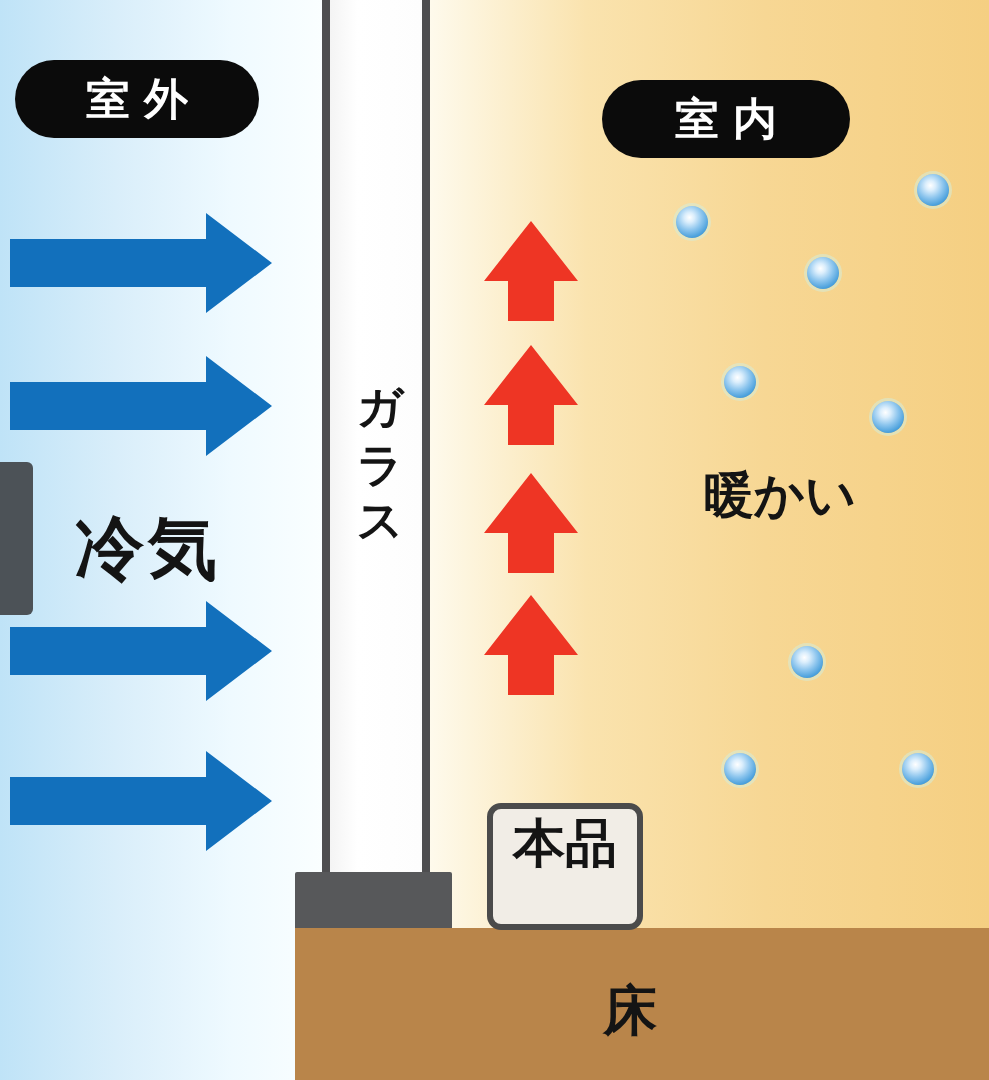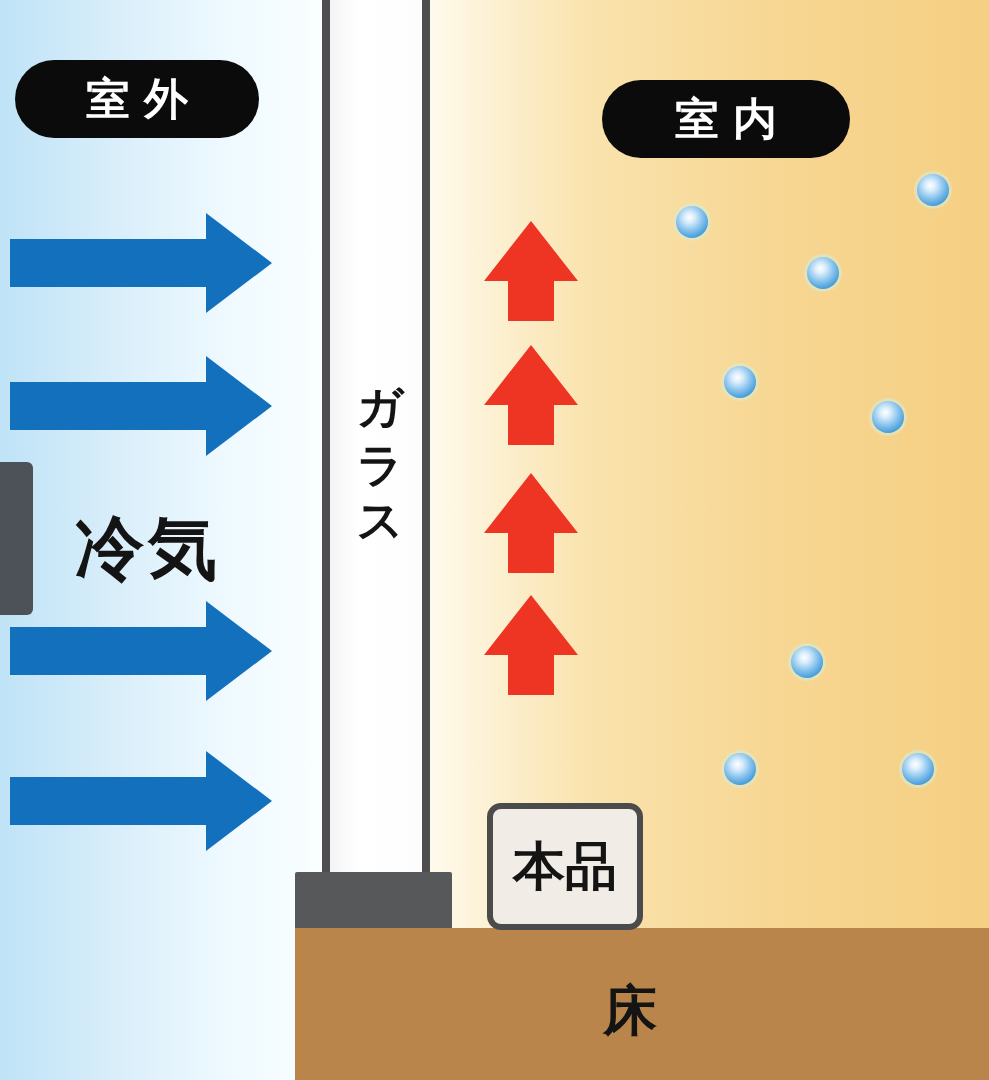--- a/index.html
+++ b/index.html
@@ -50,21 +50,21 @@
   .glass-lbl{
     left:350px;top:352px;font-size:46px;letter-spacing:10px;
     writing-mode:vertical-rl;text-orientation:upright;
   }
   .warm-air{left:640px;top:462px;width:280px;font-size:50px;line-height:66px;text-align:center;}
   .floor-lbl{left:585px;top:975px;width:90px;font-size:54px;text-align:center;}
   
   .product-box{
     left:487px;top:803px;width:156px;height:127px;
     background:#f1ede6;border:6px solid #4b4b4b;border-radius:14px;
-    display:flex;align-items:center;justify-content:center;
+    display:flex;align-items:flex-start;justify-content:center;
     font-size:52px;font-weight:bold;color:#141414;box-sizing:border-box;
   }
   
   .arrow{pointer-events:none;}
   .blue-arrow{left:10px;width:262px;height:100px;}
   .red-arrow{left:484px;width:94px;height:100px;}
   
   .droplet{
     width:32px;height:32px;border-radius:50%;
     background:radial-gradient(circle at 42% 36%,#ffffff 0%,#dbeefc 18%,#8ec6ee 45%,#4aa0dc 72%,#2f82c4 100%);
@@ -123,15 +123,15 @@
 <div class="abs pill pill-outdoor">
   <span>室外</span>
 </div>
 <div class="abs pill pill-indoor">
   <span>室内</span>
 </div>
 
 <div class="abs lbl cold-air">冷気</div>
 <div class="abs lbl glass-lbl">ガラス</div>
 <div class="abs lbl warm-air">
-  <br>
+  <span>暖かい</span><br>
 </div>
 <div class="abs lbl floor-lbl">床</div>
 
 </body></html>

